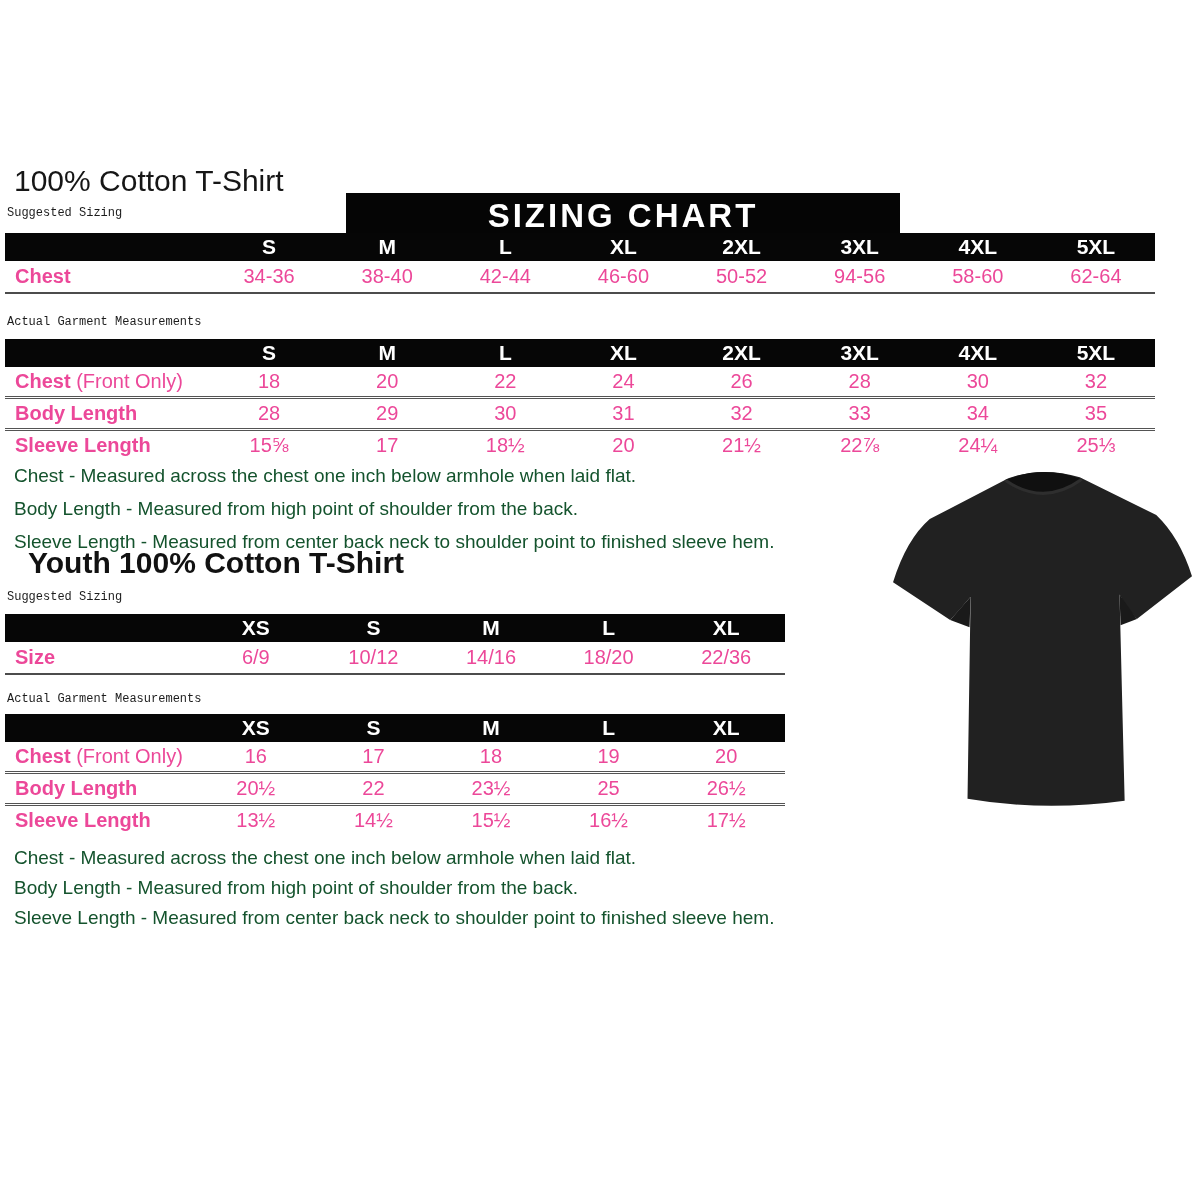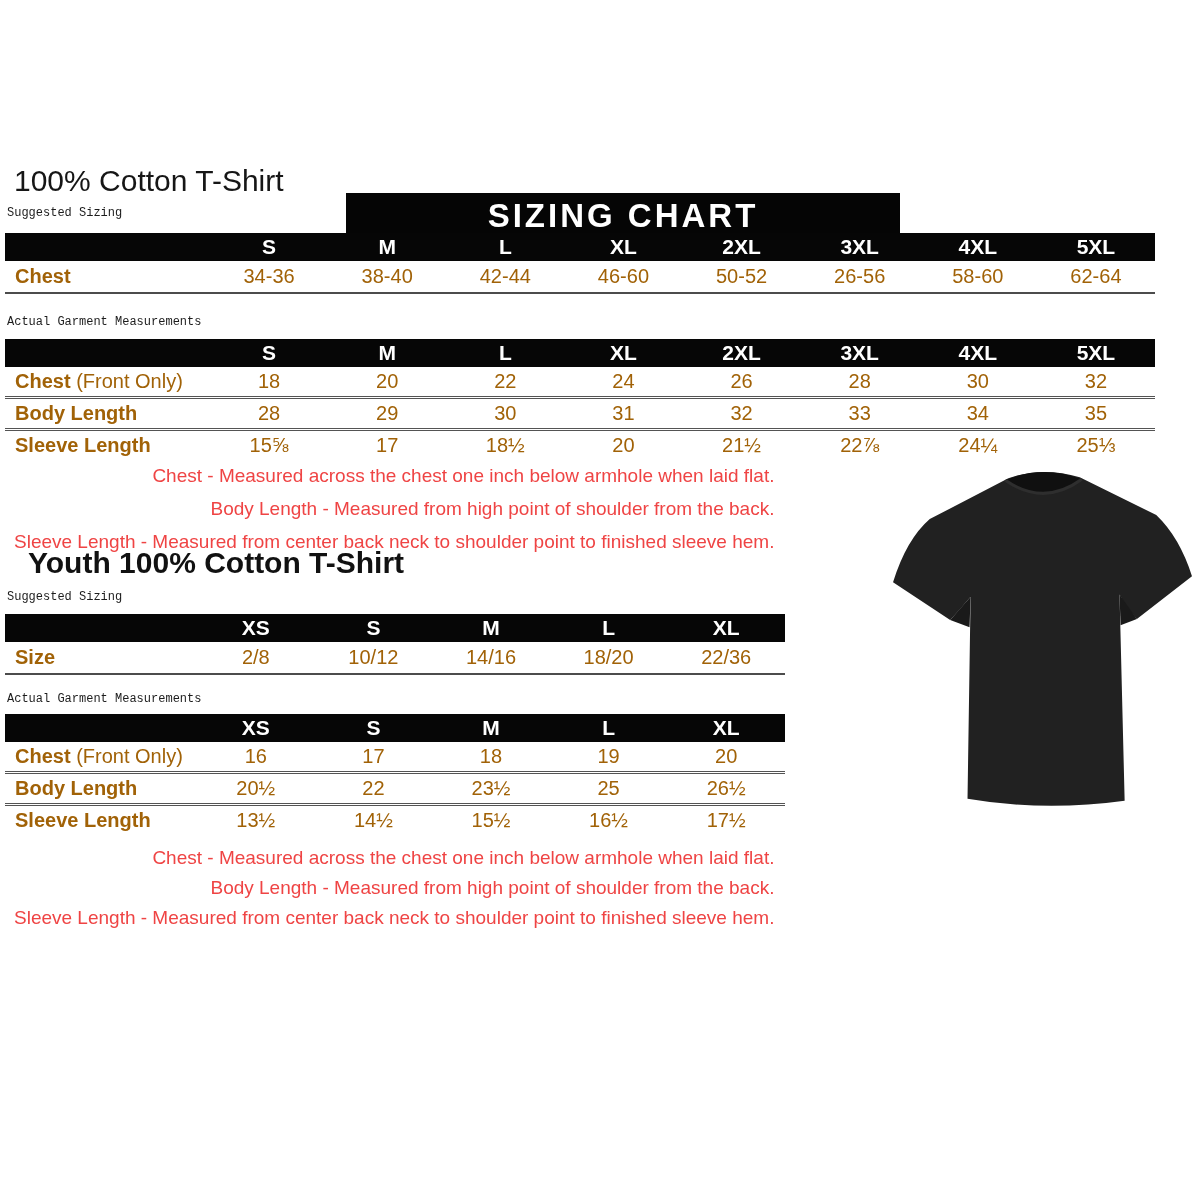--- a/index.html
+++ b/index.html
@@ -15,29 +15,29 @@
   }
   .section-label{font-size:12px;color:#1c1c1c;white-space:nowrap;font-family:Liberation Mono, monospace;}
   .youth-title{font-size:30px;font-weight:bold;color:#111;white-space:nowrap;}
 
   table.sz{border-collapse:collapse;table-layout:fixed;width:100%;}
   table.sz th{
     background:#060606;color:#ffffff;font-weight:bold;font-size:21px;
     height:28px;padding:0;text-align:center;
   }
   table.sz td{
-    font-size:20px;text-align:center;padding:0;color:#a16207;vertical-align:middle;
+    font-size:20px;text-align:center;padding:0;color:#ec4899;vertical-align:middle;
   }
   table.sz td.lbl{text-align:left;padding-left:10px;}
   table.sz td.lbl b{font-weight:bold;}
   table.suggested tbody td{height:31px;border-bottom:2px solid #4c4c4c;text-align:center;}
   table.actual tbody td{height:29px;}
   table.actual tbody tr:not(:last-child) td{border-bottom:3px double #545454;margin-top:28px;}
 
-  .notes div{white-space:nowrap;color:#ef4444;text-align:right;}
+  .notes div{white-space:nowrap;color:#14532d;}
   .notes-1{font-size:19px;line-height:33px;}
   .notes-2{font-size:19px;line-height:30px;}
 </style>
 </head>
 <body>
 
 <div class="canvas">
 
   <div class="abs page-title" style="left:14px;top:164px;">100% Cotton T-Shirt</div>
 
@@ -72,21 +72,21 @@
           </tr>
         </thead>
         <tbody>
           <tr>
             <td class="lbl"><b>Chest</b></td>
             <td>34-36</td>
             <td>38-40</td>
             <td>42-44</td>
             <td>46-60</td>
             <td>50-52</td>
-            <td>26-56</td>
+            <td>94-56</td>
             <td>58-60</td>
             <td>62-64</td>
           </tr>
         </tbody>
       </table>
     </div>
 
   <div class="abs section-label" style="left:7px;top:315px;">Actual Garment Measurements</div>
 
   <div class="abs" style="left:5px;top:339px;width:1150px;">
@@ -179,21 +179,21 @@
             <th>XS</th>
             <th>S</th>
             <th>M</th>
             <th>L</th>
             <th>XL</th>
           </tr>
         </thead>
         <tbody>
           <tr>
             <td class="lbl"><b>Size</b></td>
-            <td>2/8</td>
+            <td>6/9</td>
             <td>10/12</td>
             <td>14/16</td>
             <td>18/20</td>
             <td>22/36</td>
           </tr>
         </tbody>
       </table>
     </div>
 
   <div class="abs section-label" style="left:7px;top:692px;">Actual Garment Measurements</div>

